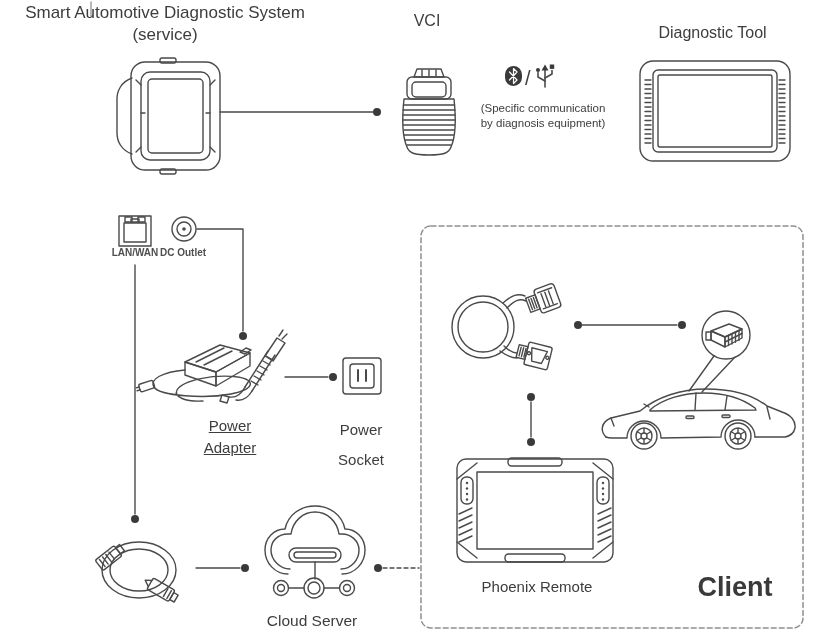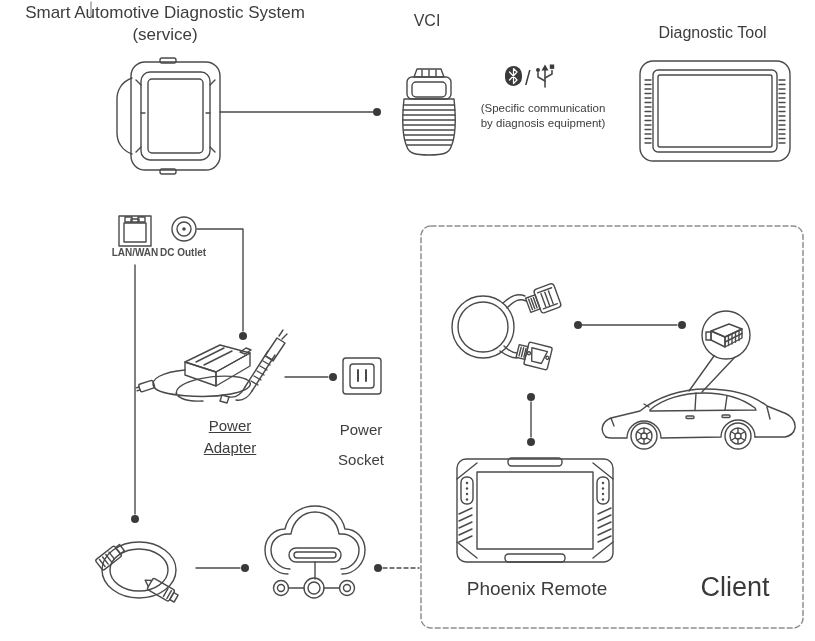--- a/index.html
+++ b/index.html
@@ -11,22 +11,22 @@
   .lbl-vci{left:367px;top:12px;width:120px;font-size:16px;}
   .lbl-dtool{left:630px;top:24px;width:165px;font-size:16px;}
   .lbl-lanwan{left:103px;top:247px;width:64px;font-size:10px;font-weight:bold;color:#4f4f4f;}
   .lbl-dcoutlet{left:151px;top:247px;width:64px;font-size:10px;font-weight:bold;color:#4f4f4f;}
   .lbl-commnote{left:448px;top:101px;width:190px;font-size:11.5px;line-height:15px;}
   .lbl-padapter{left:190px;top:415px;width:80px;font-size:15px;line-height:22px;text-decoration:underline;}
   .lbl-psocket{left:321px;top:415px;width:80px;font-size:15px;line-height:30px;}
   .lbl-ethcable{left:71px;top:612px;width:140px;font-size:15.5px;}
   .lbl-cloudsrv{left:252px;top:612px;width:120px;font-size:15.5px;}
   .lbl-diagcable{left:437px;top:252px;width:200px;font-size:16px;text-align:left;}
-  .lbl-phoenix{left:457px;top:578px;width:160px;font-size:19px;}
-  .lbl-client{left:685px;top:572px;width:100px;font-size:27px;font-weight:normal;color:#3a3a3a;}
+  .lbl-phoenix{left:457px;top:578px;width:160px;font-size:15px;}
+  .lbl-client{left:685px;top:572px;width:100px;font-size:27px;font-weight:bold;color:#3a3a3a;}
 </style>
 </head>
 <body>
 
 <div class="stage">
 
 <svg width="815" height="641" viewBox="0 0 815 641">
   <g fill="none" stroke="#4a4a4a" stroke-width="1.4" stroke-linecap="round" stroke-linejoin="round">
 
     <g>
@@ -256,16 +256,17 @@
 
 <div class="lbl lbl-commnote">
   <div>(Specific communication</div>
   <div>by diagnosis equipment)</div>
 </div>
 
 <div class="lbl lbl-lanwan">LAN/WAN</div>
 <div class="lbl lbl-dcoutlet">DC Outlet</div>
 <div class="lbl lbl-padapter">Power Adapter</div>
 <div class="lbl lbl-psocket">Power Socket</div>
+<div class="lbl lbl-cloudsrv">Cloud Server</div>
 <div class="lbl lbl-phoenix">Phoenix Remote</div>
 <div class="lbl lbl-client">Client</div>
 
 </div>
 
 </body></html>

